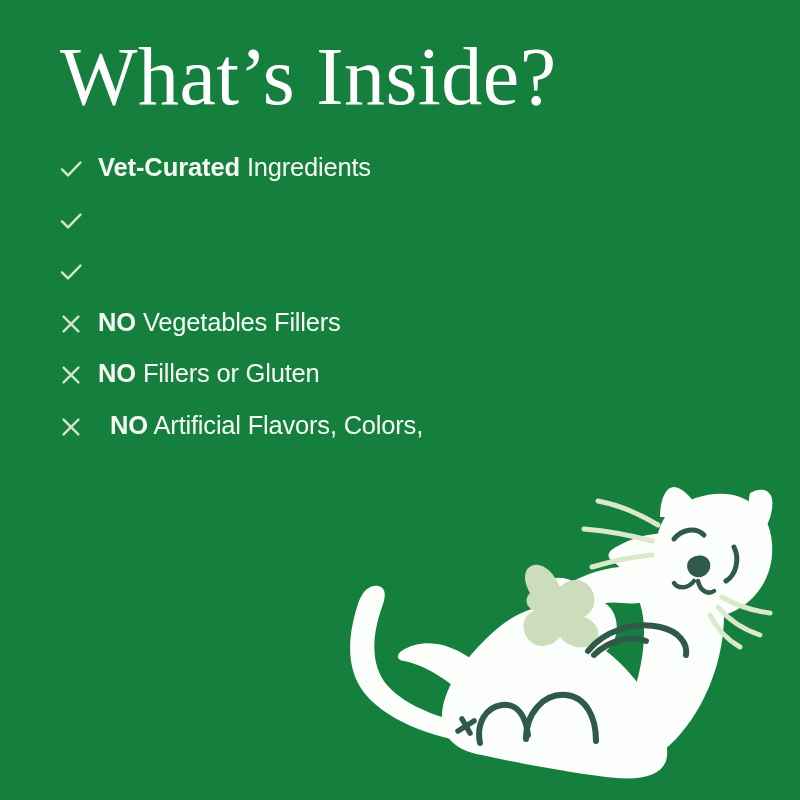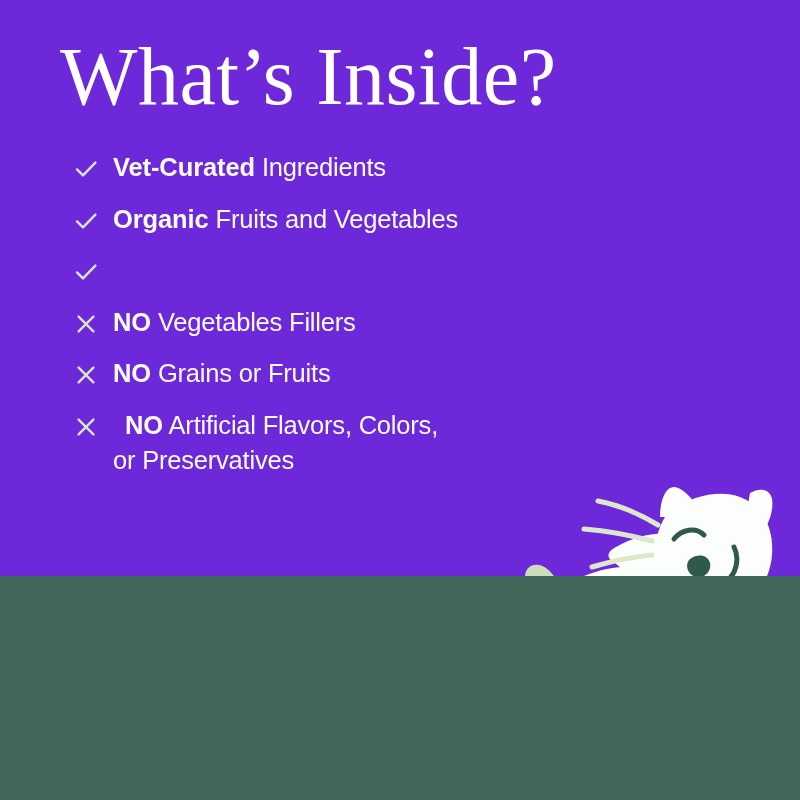--- a/index.html
+++ b/index.html
@@ -10,43 +10,43 @@
   body {
     width: 800px;
     height: 800px;
     overflow: hidden;
     font-family: "Liberation Sans", sans-serif;
     background: #41665A;
   }
   #card {
     position: relative;
     width: 800px;
-    height: 576px;
-    background: #6d28d9;
+    height: 800px;
+    background: #15803d;
     overflow: hidden;
   }
 
   
   #title {
     position: absolute;
     left: 60px;
     top: 36px;
     font-family: "Liberation Serif", "DejaVu Serif", serif;
     font-size: 82px;
     line-height: 1.0;
     letter-spacing: 0.5px;
     color: #FFFFFF;
     white-space: nowrap;
     font-weight: 400;
   }
 
   
   #list {
     position: absolute;
-    left: 73px;
+    left: 58px;
     top: 150px;
     width: 660px;
   }
   .row {
     display: flex;
     align-items: flex-start;
     height: 51.5px;
   }
   .row.tall { height: auto; }
 
@@ -106,21 +106,20 @@
       </span>
       <span class="row-text"><b class="em">Vet-Curated</b><span> Ingredients</span></span>
     </div>
 
     <div class="row">
       <span class="icon-cell">
         <svg width="26" height="26" viewBox="0 0 26 26" aria-hidden="true">
           <path d="M4 13.4 L10 19.4 L22.4 6.6" fill="none" stroke="#D7E6C8" stroke-width="2.4" stroke-linecap="round" stroke-linejoin="round"></path>
         </svg>
       </span>
-      <span class="row-text"><b class="em">Organic</b><span> Fruits and Vegetables</span></span>
     </div>
 
     <div class="row">
       <span class="icon-cell">
         <svg width="26" height="26" viewBox="0 0 26 26" aria-hidden="true">
           <path d="M4 13.4 L10 19.4 L22.4 6.6" fill="none" stroke="#D7E6C8" stroke-width="2.4" stroke-linecap="round" stroke-linejoin="round"></path>
         </svg>
       </span>
     </div>
 
@@ -132,32 +131,31 @@
       </span>
       <span class="row-text"><b class="em">NO</b><span> Vegetables Fillers</span></span>
     </div>
 
     <div class="row">
       <span class="icon-cell">
         <svg width="26" height="26" viewBox="0 0 26 26" aria-hidden="true">
           <path d="M5.6 5.6 L20.4 20.4 M20.4 5.6 L5.6 20.4" fill="none" stroke="#D7E6C8" stroke-width="2.4" stroke-linecap="round"></path>
         </svg>
       </span>
-      <span class="row-text"><b class="em">NO</b><span> Grains or Fruits</span></span>
+      <span class="row-text"><b class="em">NO</b><span> Fillers or Gluten</span></span>
     </div>
 
     <div class="row tall">
       <span class="icon-cell">
         <svg width="26" height="26" viewBox="0 0 26 26" aria-hidden="true">
           <path d="M5.6 5.6 L20.4 20.4 M20.4 5.6 L5.6 20.4" fill="none" stroke="#D7E6C8" stroke-width="2.4" stroke-linecap="round"></path>
         </svg>
       </span>
       <span style="flex:1 1 auto;">
         <span class="row-text" style="display:block;margin-left:12px;"><b class="em">NO</b><span> Artificial Flavors, Colors,</span></span>
-        <span class="row-line2" style="display:block;">or Preservatives</span>
       </span>
     </div>
 
   </div>
 
   <div id="cat">
     <svg viewBox="0 0 480 350" xmlns="http://www.w3.org/2000/svg" aria-hidden="true">
 
       <g>
         <path d="M214 152 C238 178 268 222 288 262 C296 280 300 292 300 300

